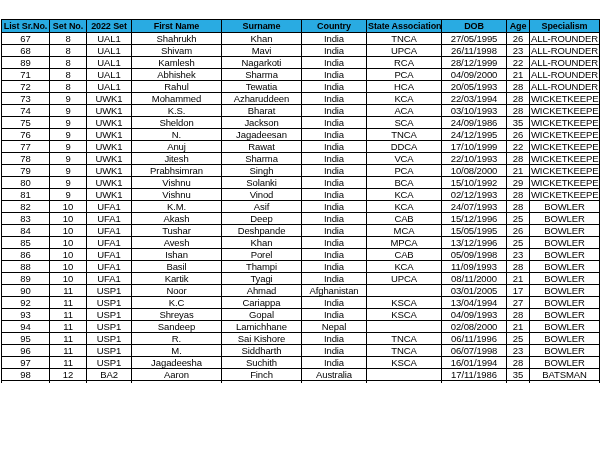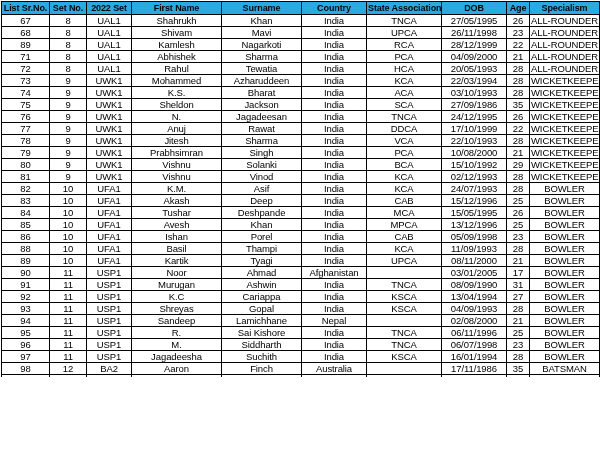--- a/index.html
+++ b/index.html
@@ -13,21 +13,21 @@
   }
   .sheet {
     width: 600px;
     height: 450px;
     overflow: hidden;
   }
   table {
     border-collapse: collapse;
     table-layout: fixed;
     width: 598px;
-    margin: 1px 0 0 1px;
+    margin: 19px 0 0 1px;
     padding-left: 40px;
   }
   th, td {
     border: 1.5px solid #000000;
     padding: 0 1px;
     overflow: hidden;
     white-space: nowrap;
     text-align: center;
     vertical-align: middle;
     box-sizing: border-box;
@@ -170,21 +170,21 @@
           <td>WICKETKEEPER</td>
         </tr>
         <tr>
           <td>75</td>
           <td>9</td>
           <td>UWK1</td>
           <td>Sheldon</td>
           <td>Jackson</td>
           <td>India</td>
           <td>SCA</td>
-          <td>27/09/1986</td>
+          <td>24/09/1986</td>
           <td>35</td>
           <td>WICKETKEEPER</td>
         </tr>
         <tr>
           <td>76</td>
           <td>9</td>
           <td>UWK1</td>
           <td>N.</td>
           <td>Jagadeesan</td>
           <td>India</td>
@@ -340,32 +340,20 @@
         <tr>
           <td>90</td>
           <td>11</td>
           <td>USP1</td>
           <td>Noor</td>
           <td>Ahmad</td>
           <td>Afghanistan</td>
           <td></td>
           <td>03/01/2005</td>
           <td>17</td>
-          <td>BOWLER</td>
-        </tr>
-        <tr>
-          <td>91</td>
-          <td>11</td>
-          <td>USP1</td>
-          <td>Murugan</td>
-          <td>Ashwin</td>
-          <td>India</td>
-          <td>TNCA</td>
-          <td>08/09/1990</td>
-          <td>31</td>
           <td>BOWLER</td>
         </tr>
         <tr>
           <td>92</td>
           <td>11</td>
           <td>USP1</td>
           <td>K.C</td>
           <td>Cariappa</td>
           <td>India</td>
           <td>KSCA</td>

